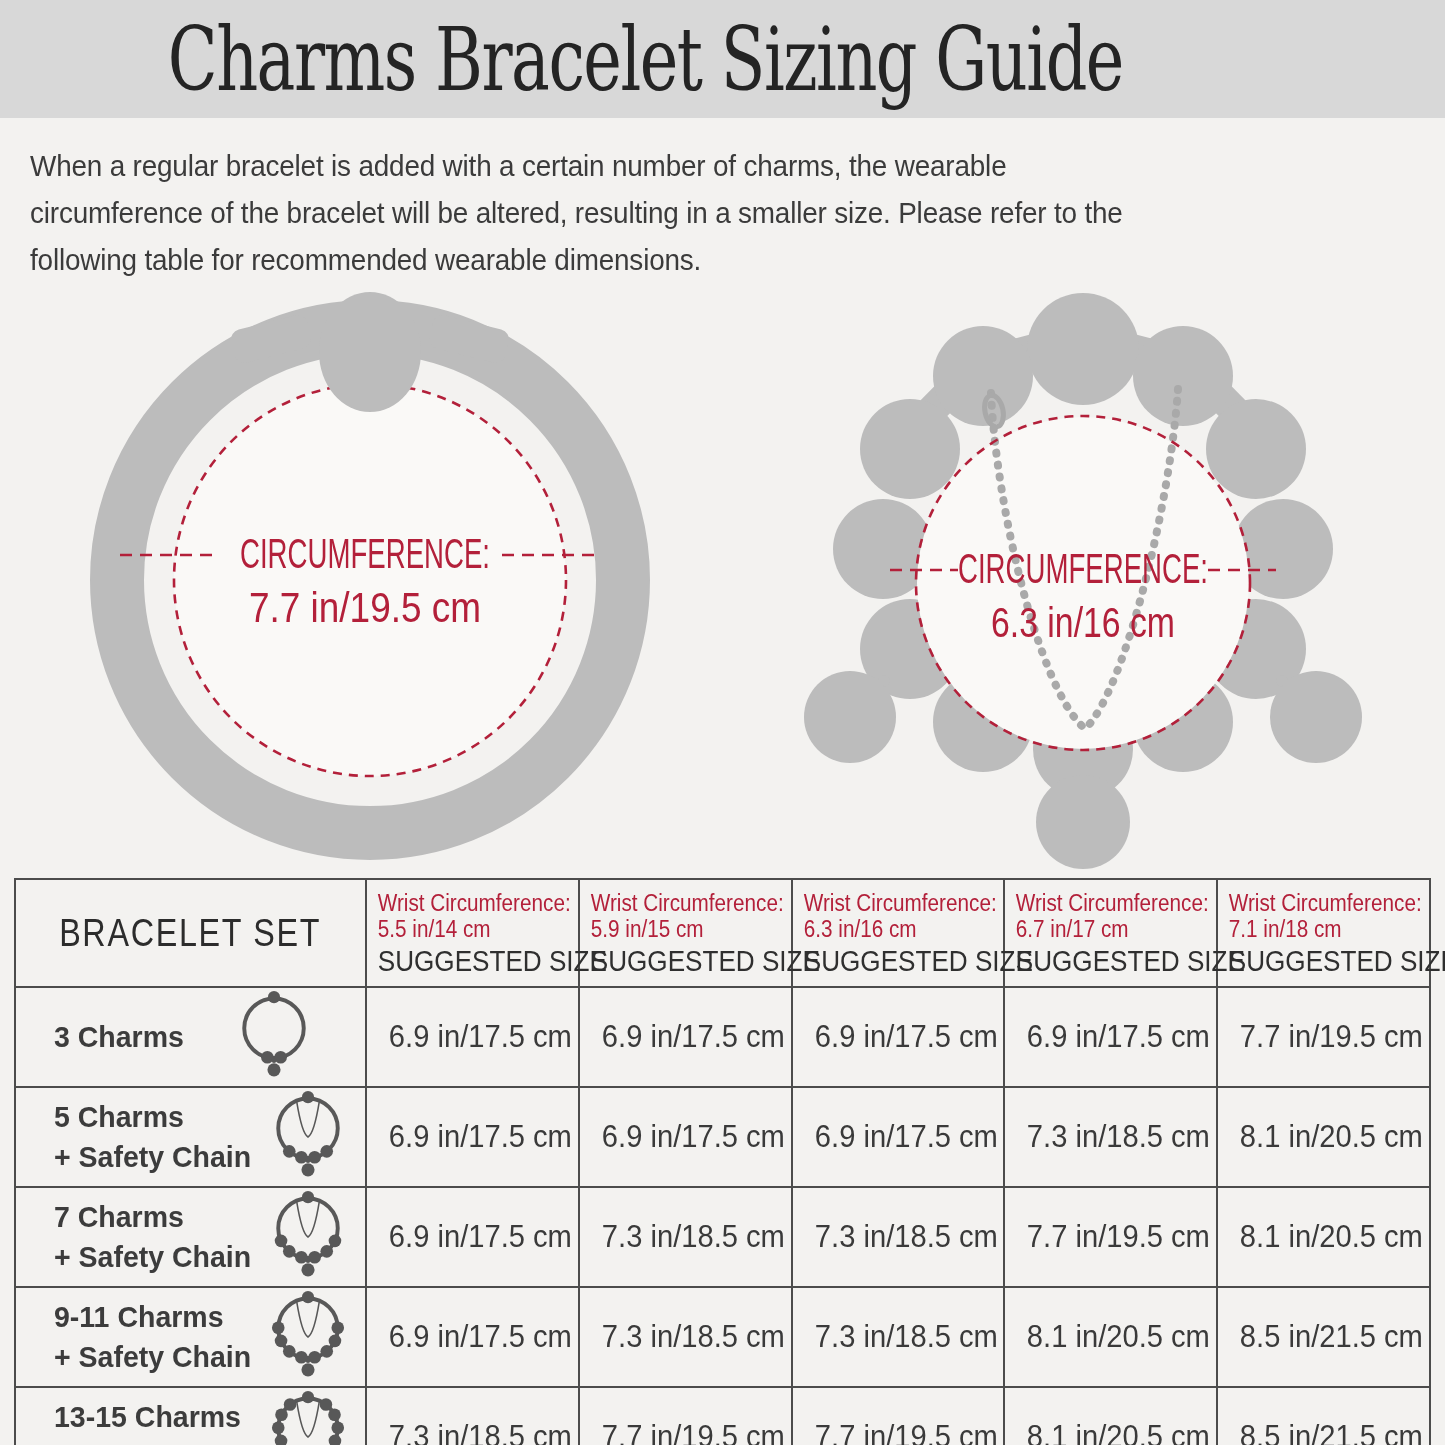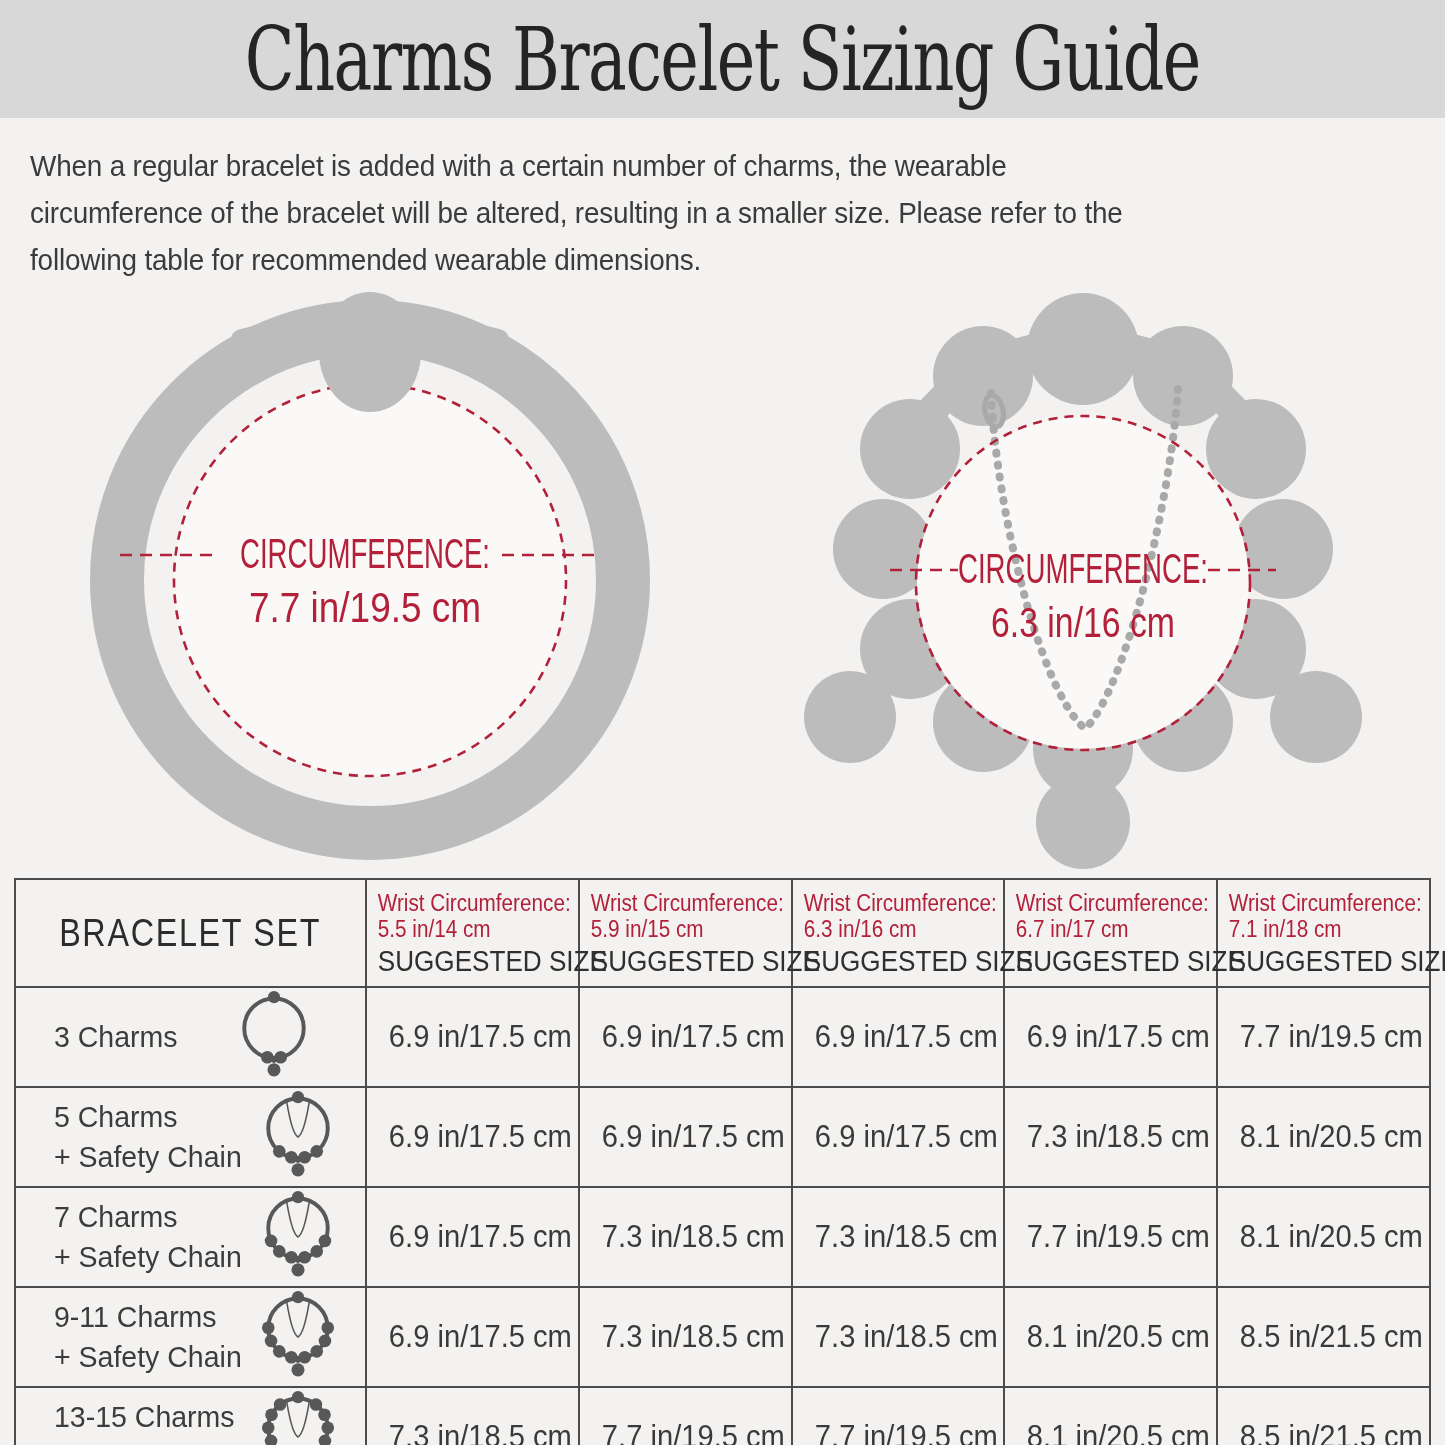--- a/index.html
+++ b/index.html
@@ -1,20 +1,20 @@
 <!DOCTYPE html>
 <html style="--accent: #b3203a; --gray: #bcbcbc; --pagebg: #f3f2f0; --band: #d8d8d8; --border: #4c4c4c;"><head>
 <meta charset="utf-8">
 <style>
   :root{ --accent:#b3203a; --gray:#bcbcbc; --pagebg:#f3f2f0; --band:#d8d8d8; --border:#4c4c4c; }
   html,body{margin:0;padding:0;}
   body{width:1445px;height:1445px;position:relative;overflow:hidden;background:var(--pagebg);
        font-family:"Liberation Sans","DejaVu Sans",sans-serif;}
   .band{position:absolute;left:0;top:0;width:1445px;height:118px;background:var(--band);
-        display:flex;align-items:center;justify-content:center;}
+        display:flex;align-items:center;}
   .title{font-family:"DejaVu Serif","Liberation Serif",serif;font-size:88px;color:#242424;
          letter-spacing:-2px;transform:scaleX(0.74);transform-origin:center center;white-space:nowrap;}
   .intro{position:absolute;left:30px;top:142px;transform:scaleX(0.93);transform-origin:left top;color:#3b3b3b;}
   .intro div{font-size:30px;line-height:47px;white-space:nowrap;letter-spacing:-0.2px;}
   .fig{position:absolute;}
   .figtext{font-family:"Liberation Sans","DejaVu Sans",sans-serif;font-size:42px;fill:var(--accent);text-anchor:middle;}
   .gstroke{fill:none;stroke:var(--gray);stroke-width:54;}
   .gfill{fill:var(--gray);}
   .redcirc{fill:#faf9f7;stroke:var(--accent);stroke-width:2.6;stroke-dasharray:9 7;}
   .redcirc2{fill:none;stroke:var(--accent);stroke-width:2.6;stroke-dasharray:9 7;}
@@ -24,21 +24,21 @@
   table.sizing{position:absolute;left:14px;top:878px;width:1417px;border-collapse:collapse;table-layout:fixed;}
   table.sizing th,table.sizing td{border:2px solid var(--border);padding:0;}
   thead tr{height:108px;margin-top:20px;}
   tbody tr{height:89px;}
   th.c1h{width:351px;text-align:center;font-weight:normal;}
   th.c1h span{display:inline-block;font-size:38px;letter-spacing:2px;color:#2c2c2c;transform:scaleX(0.85);white-space:nowrap;}
   th.sizeh{text-align:left;vertical-align:middle;font-weight:normal;}
   .hwrap{transform:scaleX(0.9);transform-origin:left center;padding-left:12px;white-space:nowrap;}
   .hred{font-size:23px;line-height:26px;color:var(--accent);}
   .sug{font-size:29px;line-height:32px;color:#2f2f2f;margin-top:3px;}
-  td.c1{vertical-align:middle;}
+  td.c1{vertical-align:middle;font-weight:bold;}
   .c1flex{display:flex;align-items:center;}
   .rlabel{flex:1;padding-left:40px;font-size:30px;line-height:40px;color:#3c3c3c;white-space:nowrap;
           transform:scaleX(0.95);transform-origin:left center;}
   .ricon{width:130px;display:flex;justify-content:center;align-items:center;padding-right:26px;}
   td.val{text-align:right;vertical-align:middle;}
   td.val span{display:inline-block;font-size:31px;color:#3a3a3a;transform:scaleX(0.94);white-space:nowrap;}
 </style>
 </head>
 <body>
 

